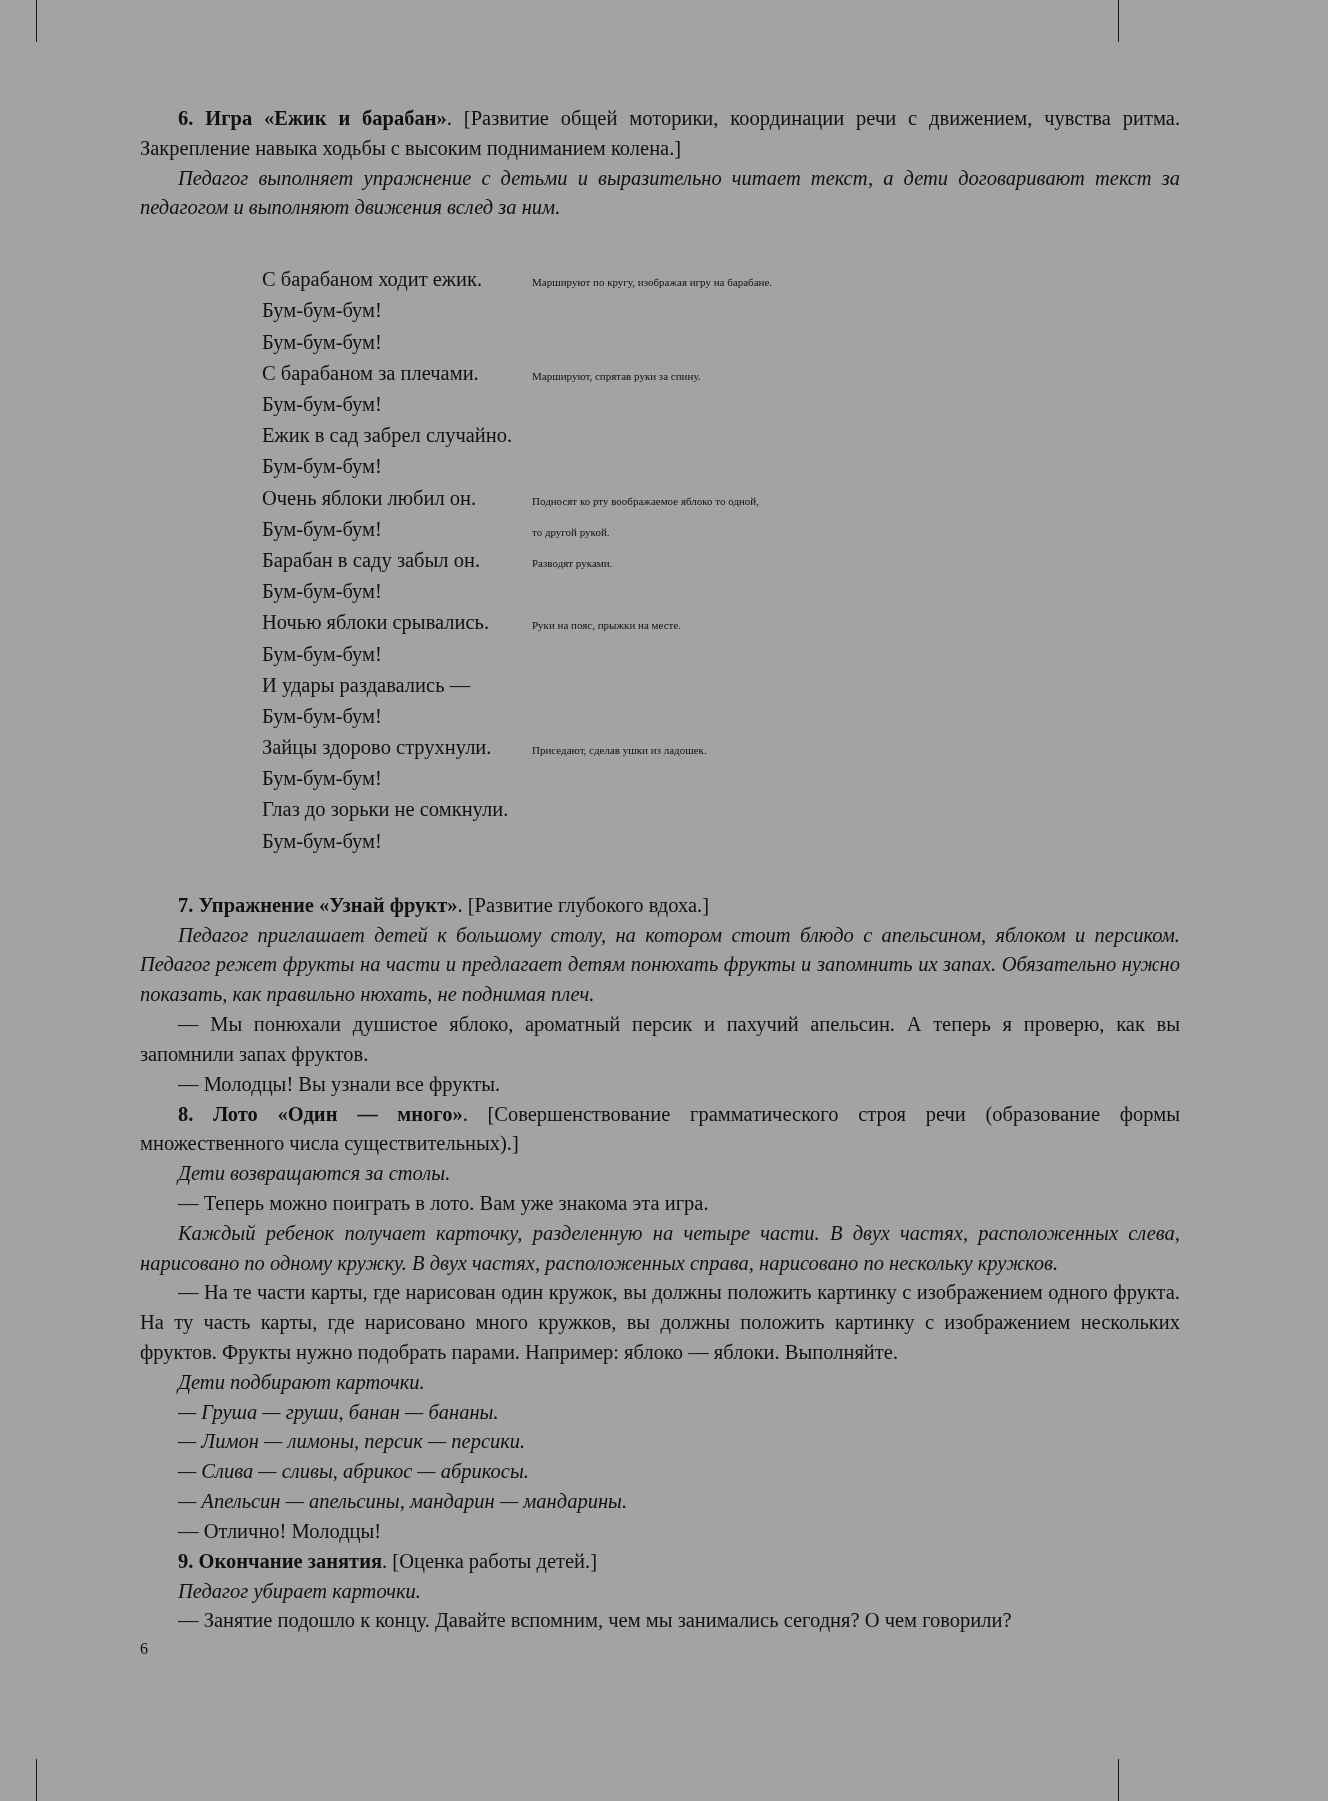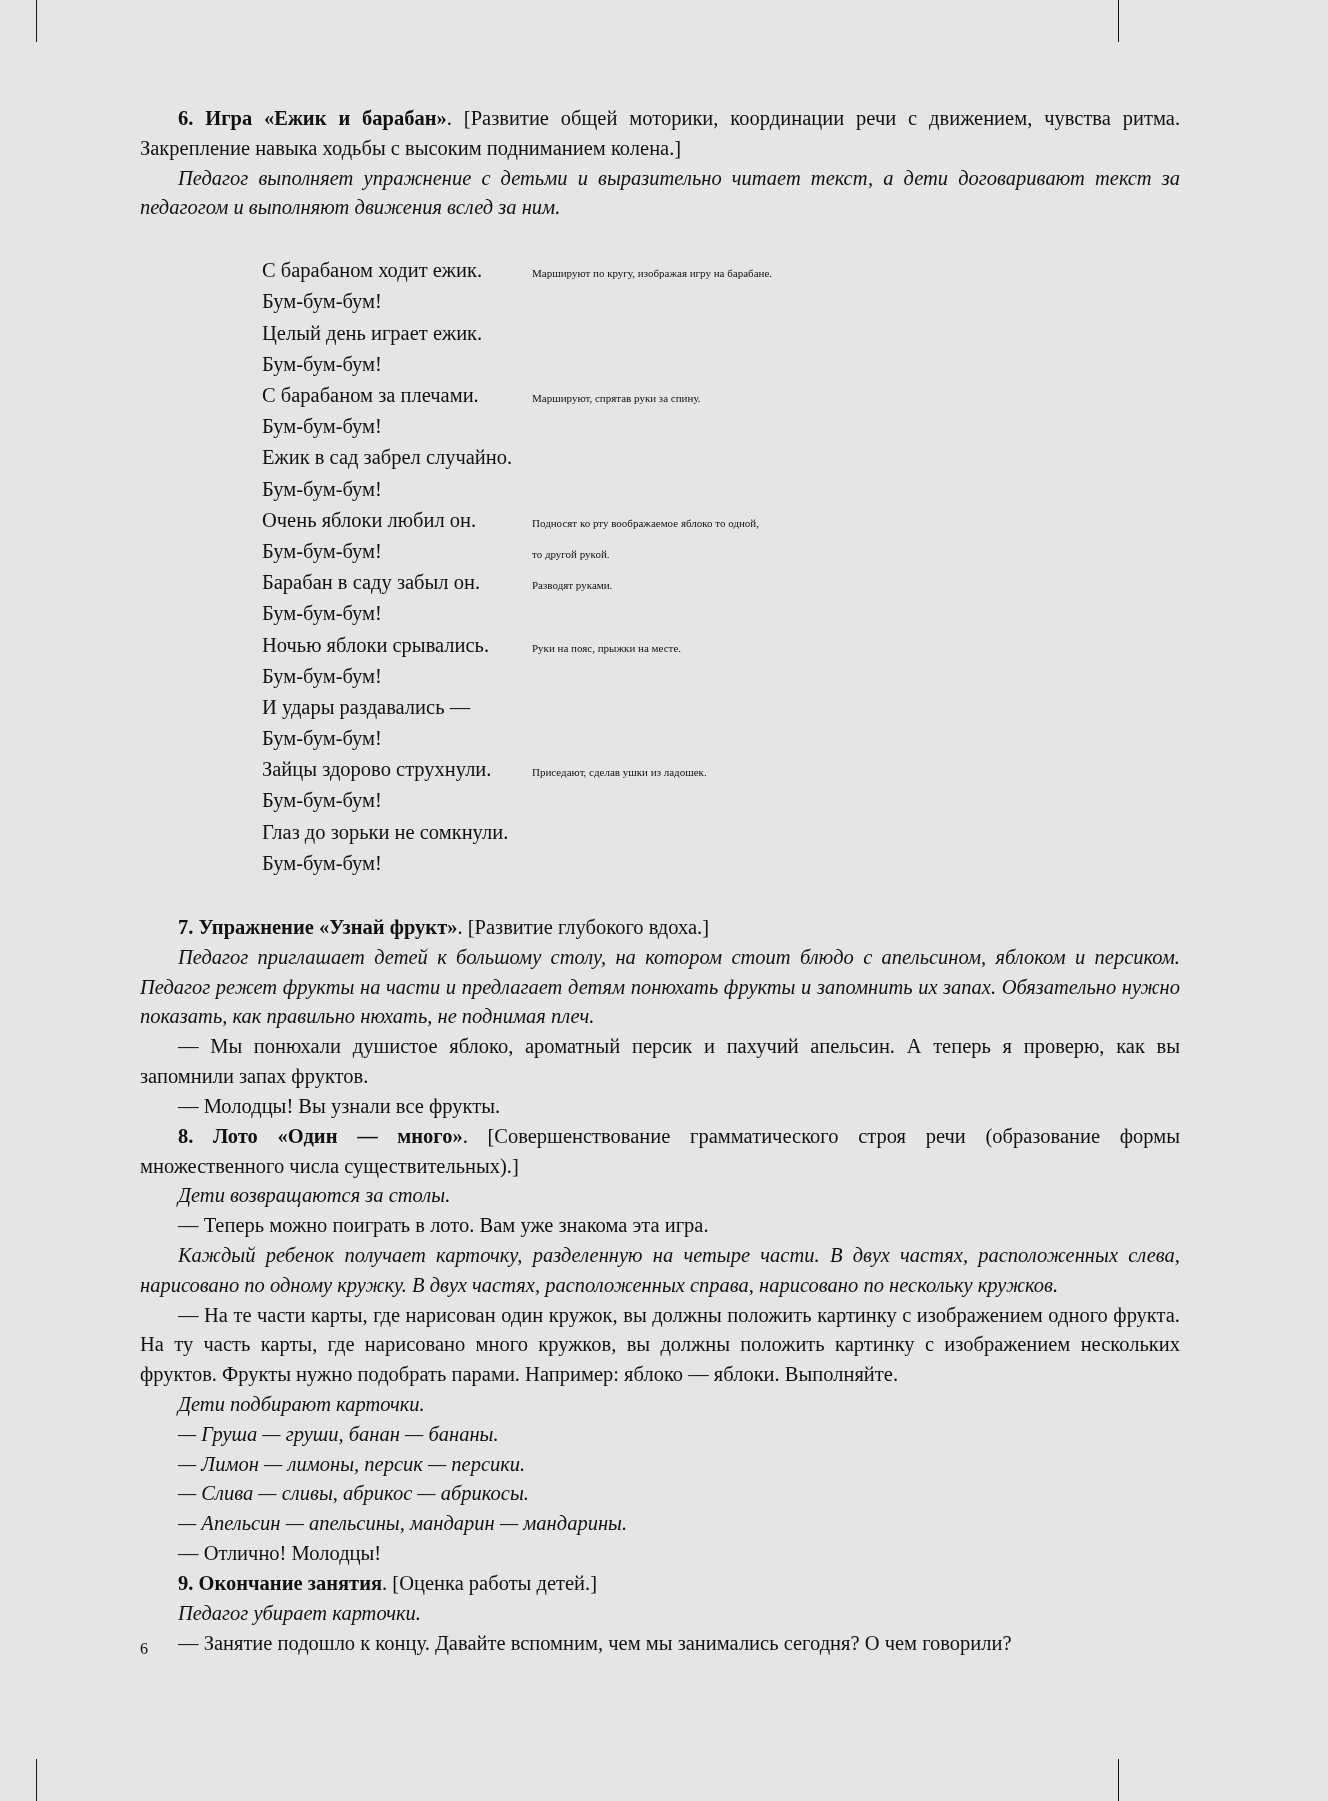--- a/index.html
+++ b/index.html
@@ -5,21 +5,21 @@
 <style>
   html, body {
     margin: 0;
     padding: 0;
     background: #ffffff;
   }
   .page {
     position: relative;
     width: 1328px;
     height: 1801px;
-    background: #e5e5e5;
+    background: #a3a3a3;
     font-family: "Liberation Serif", "DejaVu Serif", serif;
     color: #111111;
     box-sizing: border-box;
     overflow: hidden;
   }
 
   
   .crop-mark {
     position: absolute;
     background: #1a1a1a;
@@ -48,21 +48,21 @@
     hyphens: none;
   }
   p.ind { text-indent: 38px; }
   .it { font-style: italic; }
 
   
   .heading-lead { font-weight: bold; }
 
   
   .poem {
-    margin-top: 32px;
+    margin-top: 41px;
     margin-bottom: 34px;
     position: relative;
     width: 1040px;
   }
   .poem-row {
     display: flex;
     align-items: baseline;
     height: 31.2px;
   }
   .poem-line {
@@ -111,24 +111,20 @@
 
       <div class="poem-row">
         <span class="poem-line">С барабаном ходит ежик.</span>
         <span class="poem-note">Маршируют по кругу, изображая игру на барабане.</span>
       </div>
       <div class="poem-row">
         <span class="poem-line">Бум-бум-бум!</span>
         <span class="poem-note"></span>
       </div>
       <div class="poem-row">
-        <span class="poem-line">Целый день играет ежик.</span>
-        <span class="poem-note"></span>
-      </div>
-      <div class="poem-row">
         <span class="poem-line">Бум-бум-бум!</span>
         <span class="poem-note"></span>
       </div>
       <div class="poem-row">
         <span class="poem-line">С барабаном за плечами.</span>
         <span class="poem-note">Маршируют, спрятав руки за спину.</span>
       </div>
       <div class="poem-row">
         <span class="poem-line">Бум-бум-бум!</span>
         <span class="poem-note"></span>

